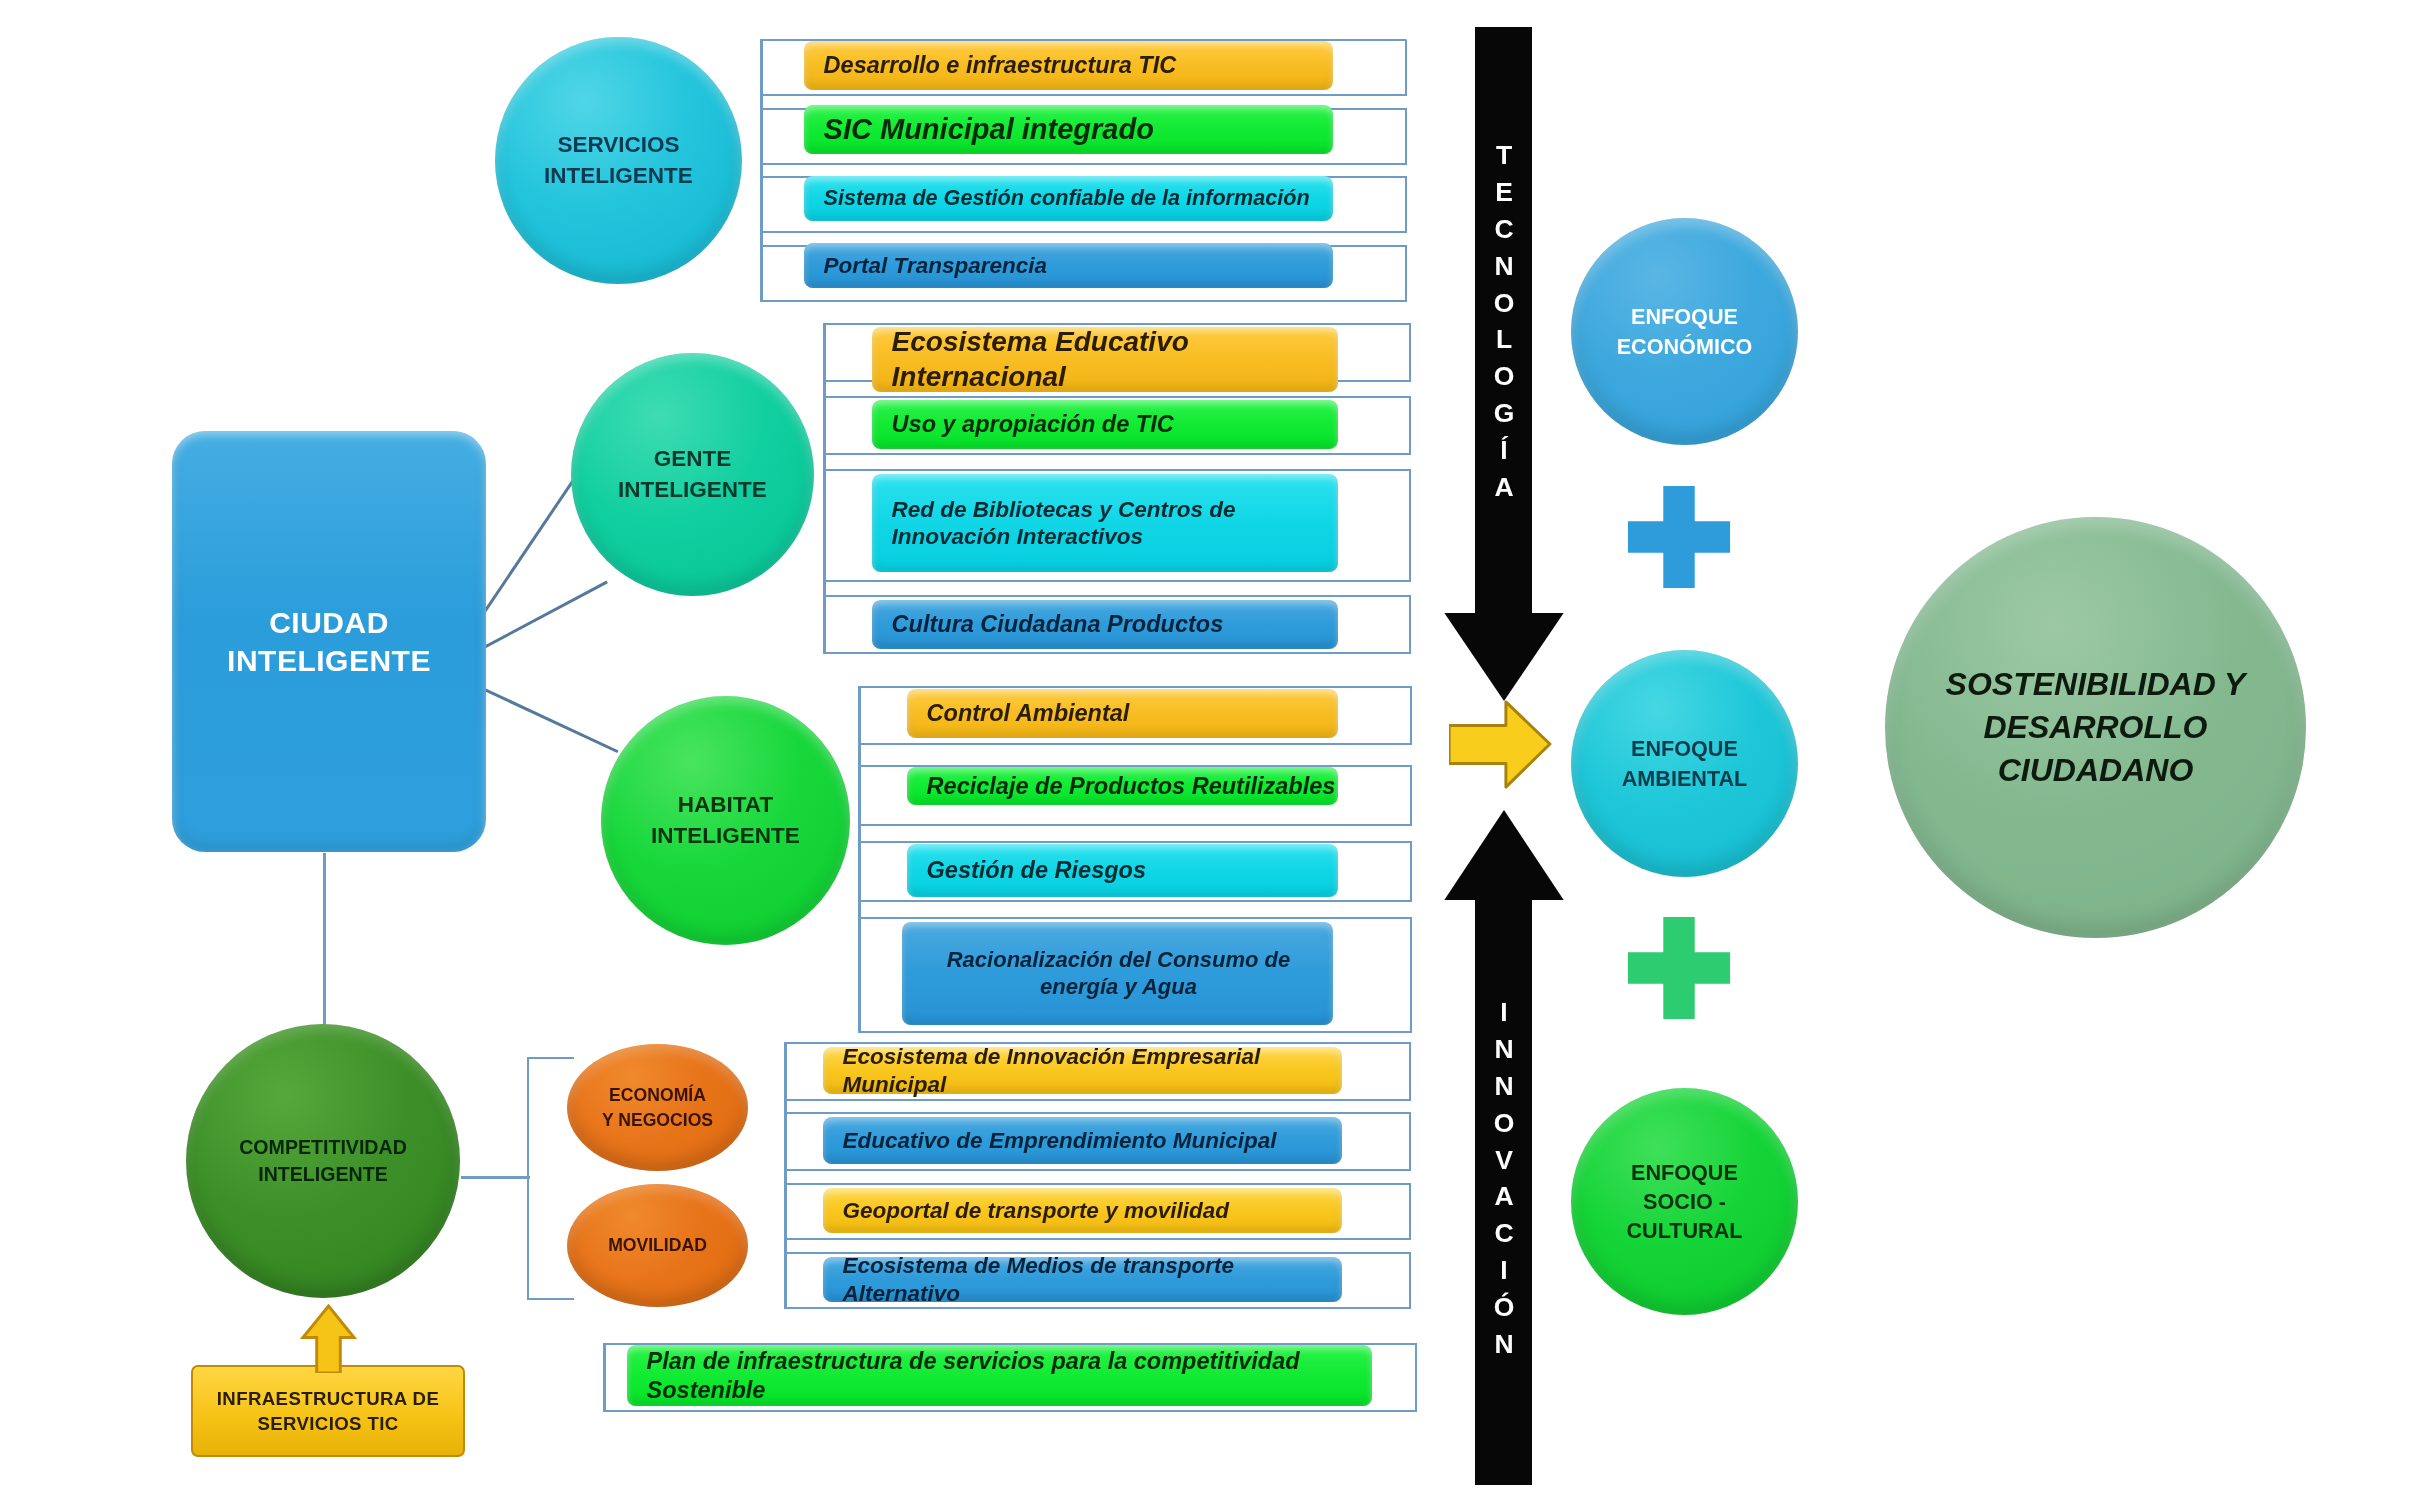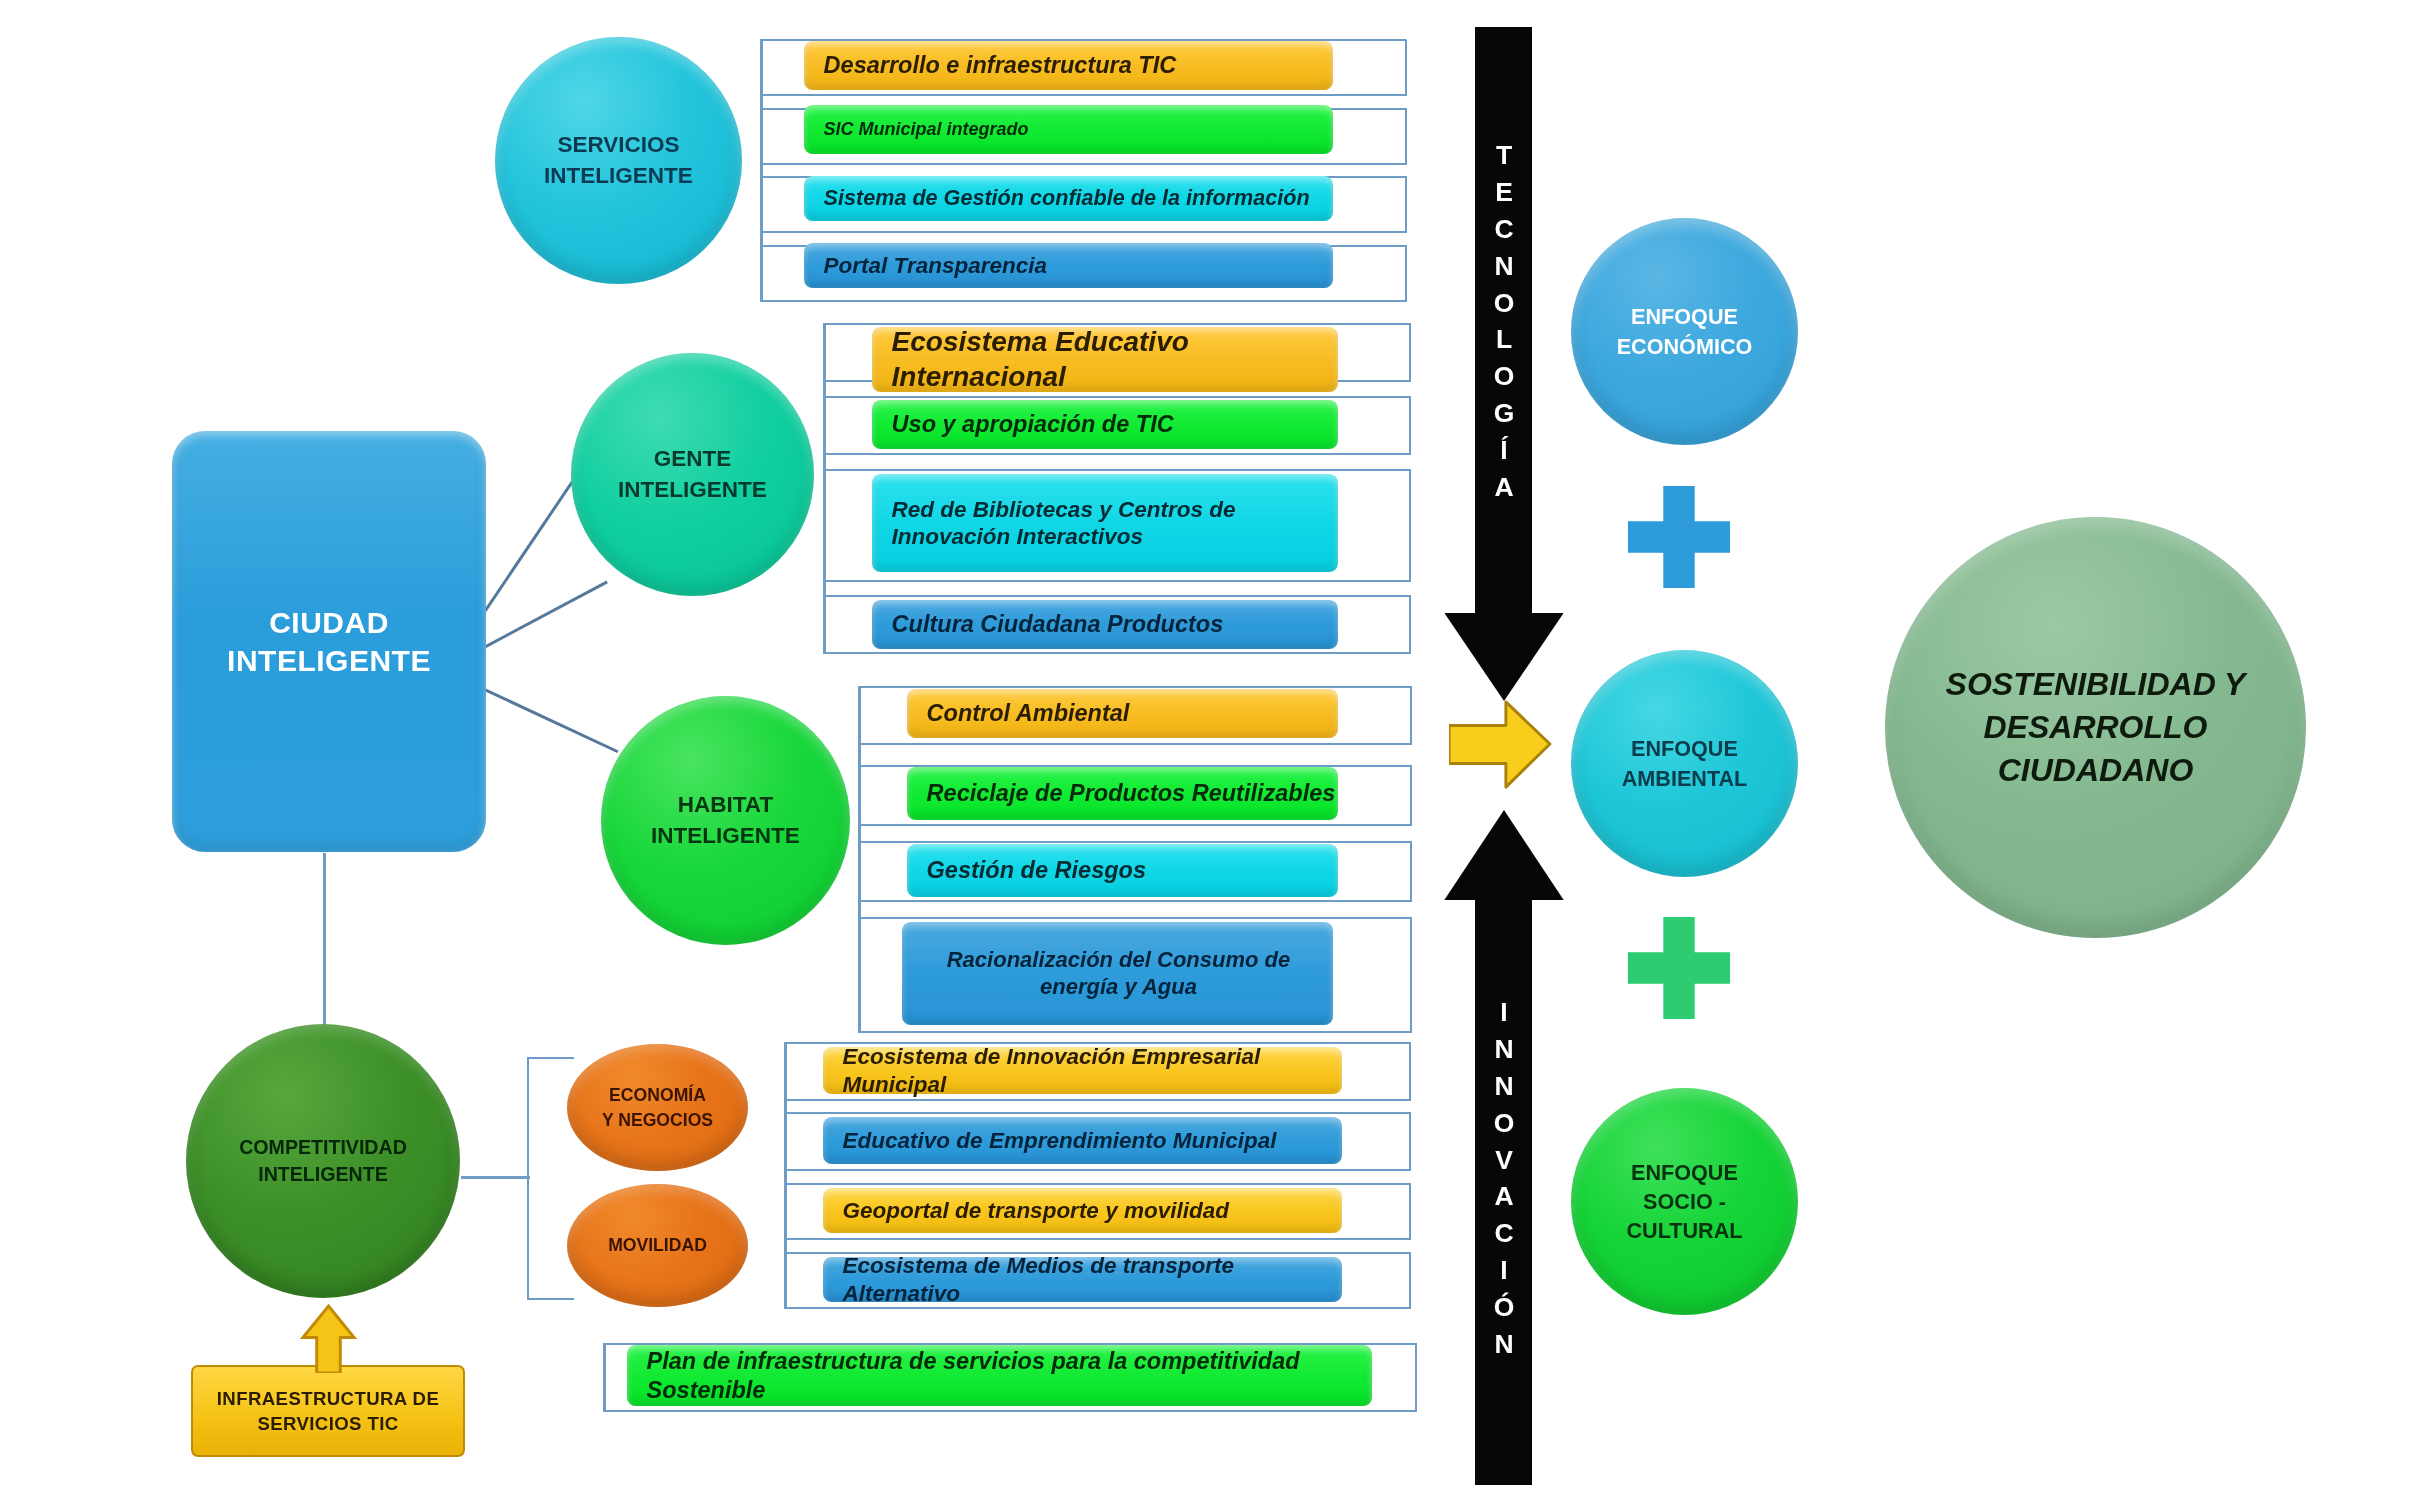--- a/index.html
+++ b/index.html
@@ -189,21 +189,21 @@
 
   <div class="abs circ circ-orange ctr" style="left:567px;top:1184px;width:181px;height:123px;border-radius:50%;font-size:17.6px;">
     <div>
       <div>MOVILIDAD</div>
     </div>
   </div>
 
   <div class="abs bar bar-yellow" style="left:804px;top:41px;width:529px;height:49px;font-size:23.5px;">
     <span>Desarrollo e infraestructura TIC</span>
   </div>
-  <div class="abs bar bar-green" style="left:804px;top:105px;width:529px;height:49px;font-size:18px;">
+  <div class="abs bar bar-green" style="left:804px;top:105px;width:529px;height:49px;font-size:29px;">
     <span>SIC Municipal integrado</span>
   </div>
   <div class="abs bar bar-cyan" style="left:804px;top:176px;width:529px;height:45px;font-size:21.6px;">
     <span>Sistema de Gestión confiable de la información</span>
   </div>
   <div class="abs bar bar-blue" style="left:804px;top:243px;width:529px;height:45px;font-size:22.5px;">
     <span>Portal Transparencia</span>
   </div>
 
   <div class="abs bar bar-yellow" style="left:872px;top:327px;width:466px;height:65px;font-size:28px;">
@@ -215,21 +215,21 @@
   <div class="abs bar bar-green" style="left:872px;top:400px;width:466px;height:49px;font-size:23.5px;">
     <span>Uso y apropiación de TIC</span>
   </div>
   <div class="abs bar bar-blue" style="left:872px;top:600px;width:466px;height:49px;font-size:23.5px;">
     <span>Cultura Ciudadana Productos</span>
   </div>
 
   <div class="abs bar bar-yellow" style="left:907px;top:689px;width:431px;height:49px;font-size:23.5px;">
     <span>Control Ambiental</span>
   </div>
-  <div class="abs bar bar-green" style="left:907px;top:767px;width:431px;height:53px;font-size:23.5px;">
+  <div class="abs bar bar-green" style="left:907px;top:767px;width:431px;height:38px;font-size:23.5px;">
     <span>Reciclaje de Productos Reutilizables</span>
   </div>
   <div class="abs bar bar-cyan" style="left:907px;top:844px;width:431px;height:53px;font-size:23.5px;">
     <span>Gestión de Riesgos</span>
   </div>
   <div class="abs bar bar-blue" style="left:902px;top:922px;width:431px;height:103px;font-size:22px;text-align:center;">
     <span style="padding-right:17.6px;">Racionalización del Consumo de energía y Agua</span>
   </div>
 
   <div class="abs bar bar-gold" style="left:823px;top:1047px;width:519px;height:47px;font-size:22.5px;">

